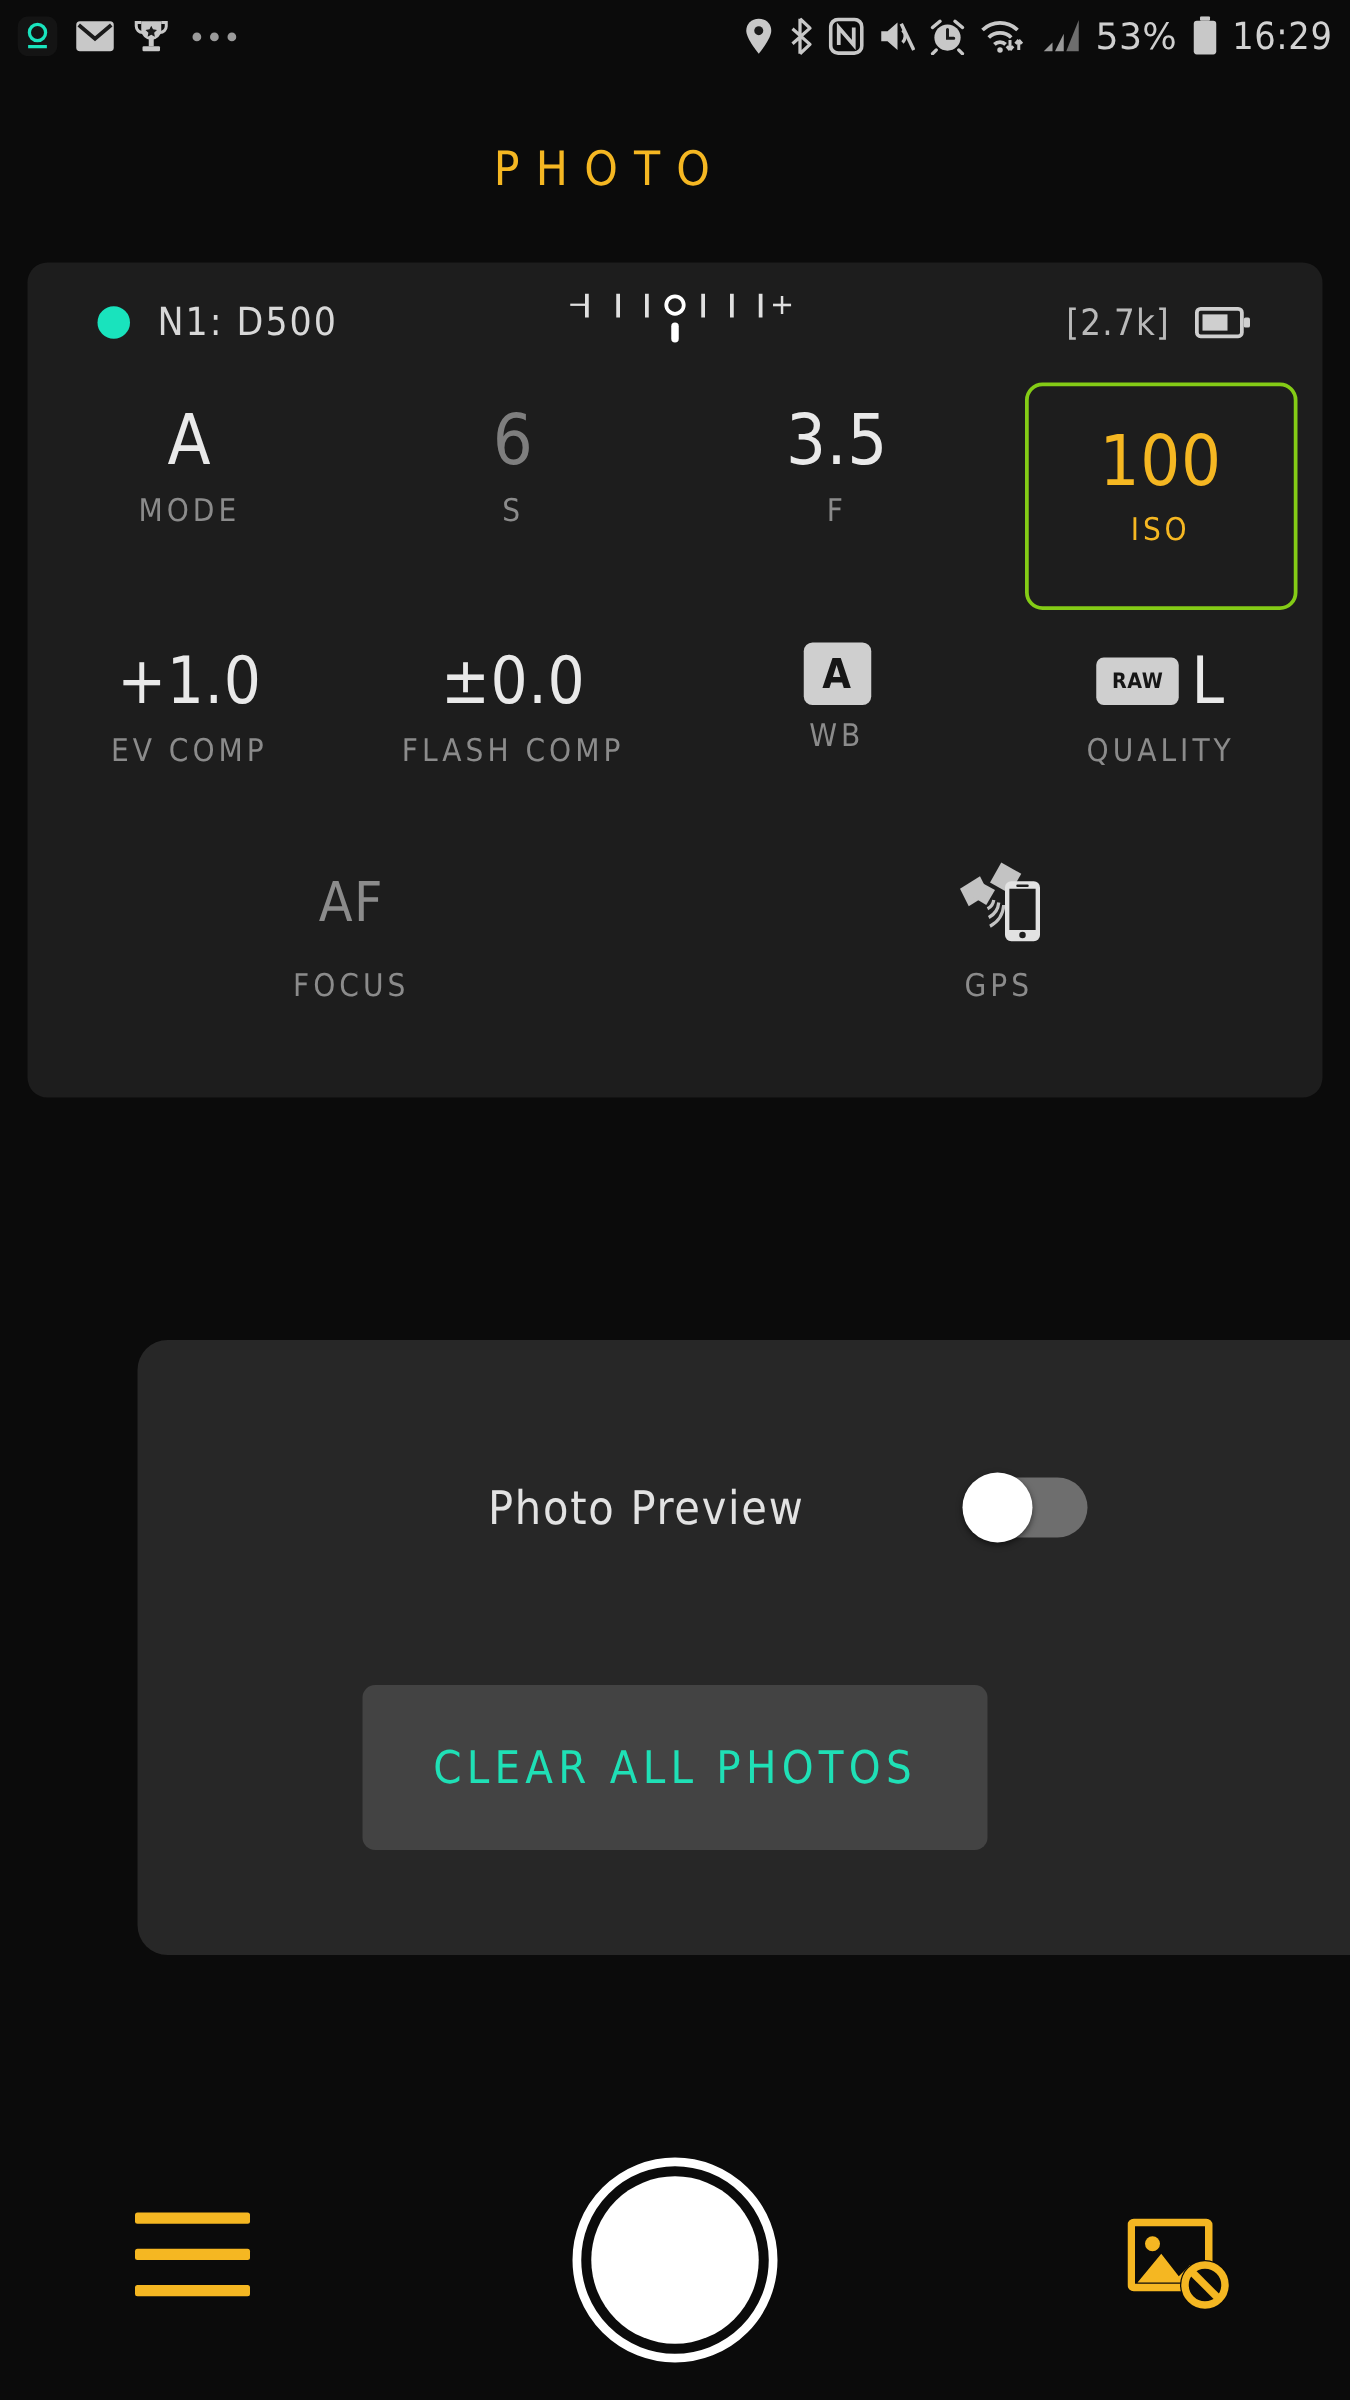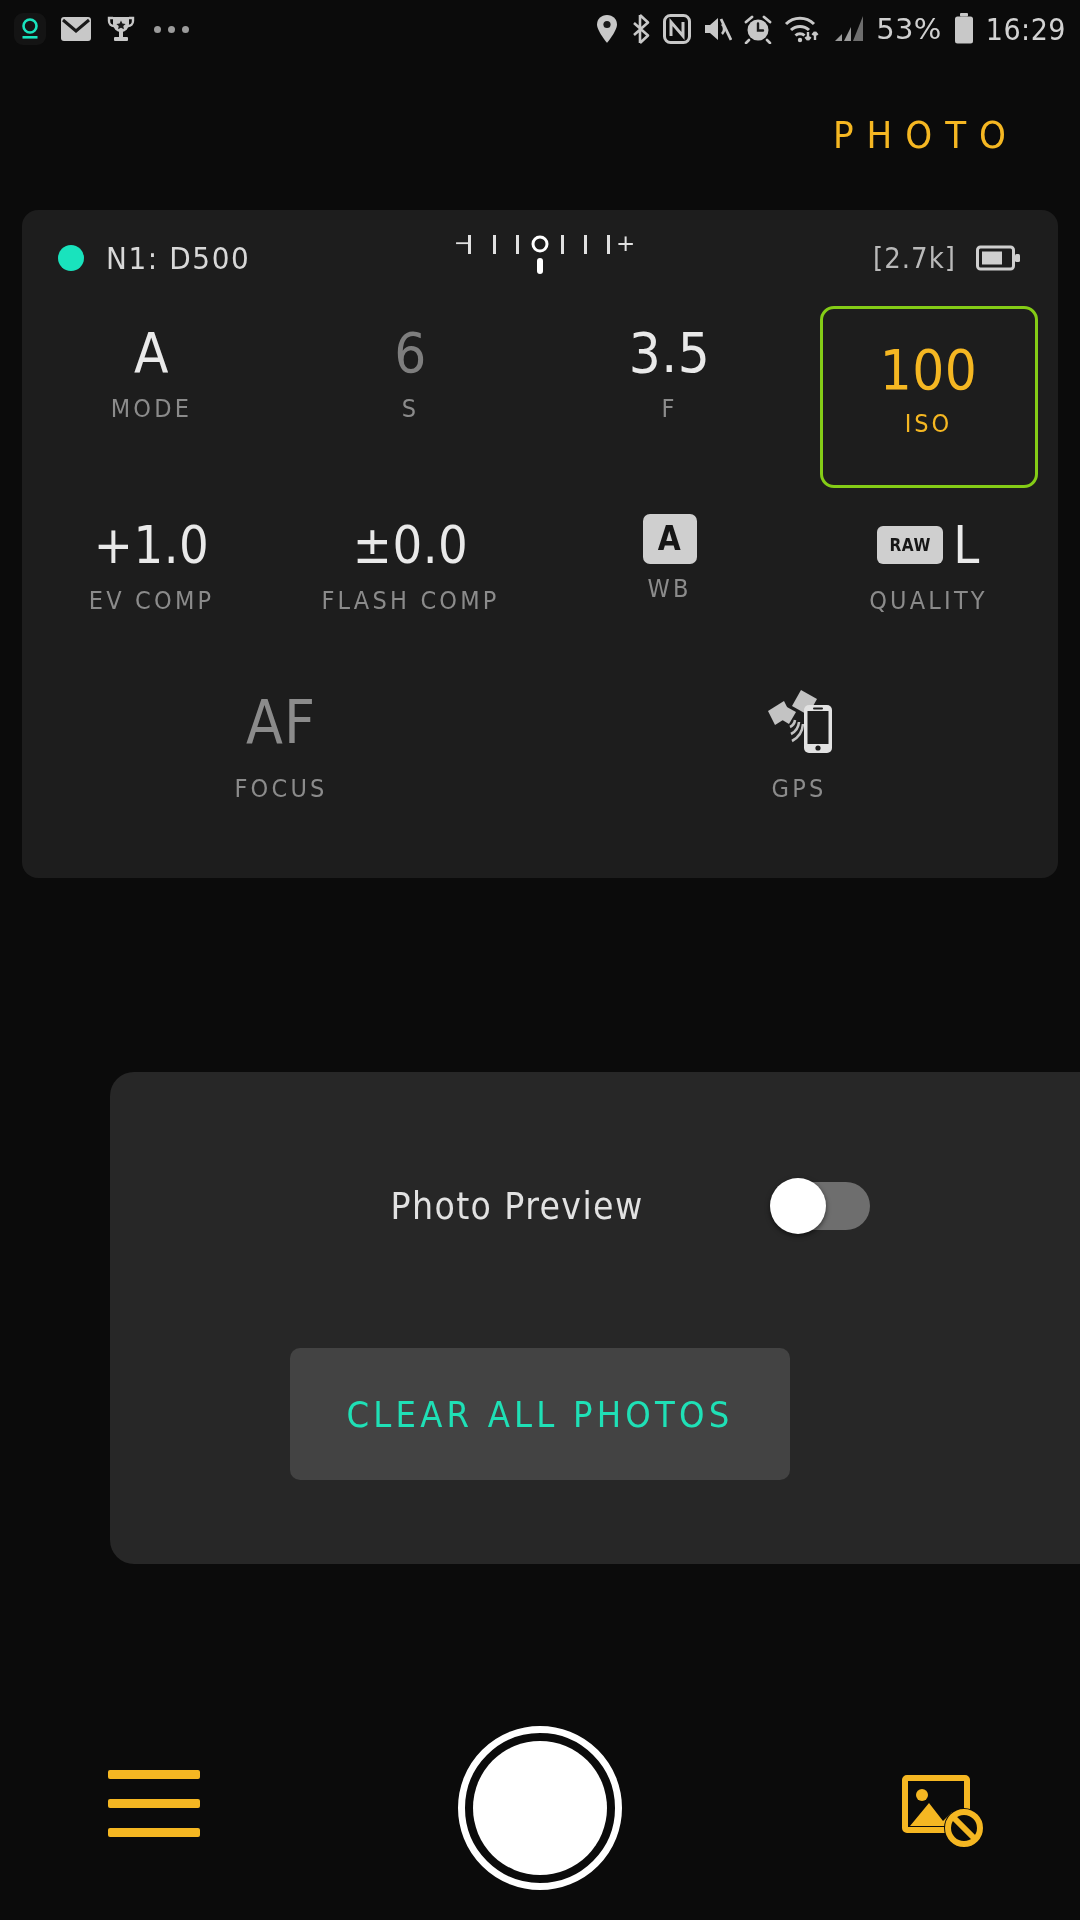--- a/index.html
+++ b/index.html
@@ -23,32 +23,32 @@
     color:#cfcfcf; font-size:29px; letter-spacing:.3px;
     font-family:"DejaVu Sans","Liberation Sans",sans-serif;
   }
   .sb-time { color:#d2d2d2; font-size:30px; letter-spacing:.5px; }
   .dots { display:flex; gap:7px; align-items:center; margin-left:4px;}
   .dots i { width:7px; height:7px; border-radius:50%; background:#9b9b9b; display:block; }
 
   
   .page-title {
     position:absolute; top:113px; left:0; width:976px;
-    text-align:right; color:#f5b722;
-    font-size:38px; letter-spacing:13px; font-weight:400;margin-left:43px;
+    text-align:center; color:#f5b722;
+    font-size:38px; letter-spacing:13px; font-weight:400;
   }
 
   
   .camera-card {
     position:absolute; left:22px; top:210px; width:1036px; height:668px;
     background:#1d1d1d; border-radius:16px;
   }
   .cam-head {
     position:absolute; top:0; left:0; width:100%; height:96px;
-    display:flex; align-items:center; padding:0 36px;
+    display:flex; align-items:center; padding:0 56px;
   }
   .cam-dot { width:26px; height:26px; border-radius:50%; background:#19e3bd; flex:0 0 auto; }
   .cam-name {
     color:#d8d8d8; font-size:31px; letter-spacing:1.6px;
     margin-left:22px; font-weight:500;
   }
   .meter { position:absolute; left:50%; transform:translateX(-50%); top:14px; }
   .cam-right { margin-left:auto; display:flex; align-items:center; gap:20px; }
   .cam-shots { color:#b9b9b9; font-size:29px; letter-spacing:1px; }
 
@@ -84,21 +84,21 @@
   .iso-box .cell-val { color:#f5b722; font-size:56px; }
   .iso-box .cell-lbl { color:#f5b722; letter-spacing:3px; margin-top:8px; }
 
   .badge {
     background:#cfcfcf; color:#161616; border-radius:7px;
     font-weight:700; display:inline-flex; align-items:center; justify-content:center;
   }
   .badge-wb { width:54px; height:50px; font-size:33px; }
   .badge-raw { width:66px; height:38px; font-size:17px; letter-spacing:.5px; border-radius:6px; }
   .qual-l { font-size:52px; color:#e9e9e9; font-weight:300; margin-left:4px; }
-  .af-text { font-size:60px; color:#8b8b8b; font-weight:300; letter-spacing:1px; }
+  .af-text { font-size:44px; color:#8b8b8b; font-weight:300; letter-spacing:1px; }
 
   
   .settings-card {
     position:absolute; left:110px; top:1072px; width:1040px; height:492px;
     background:#272727; border-radius:24px;
   }
   .pref-row {
     position:absolute; top:110px; left:0; width:100%;
     display:flex; align-items:center; justify-content:center; gap:130px;
   }

